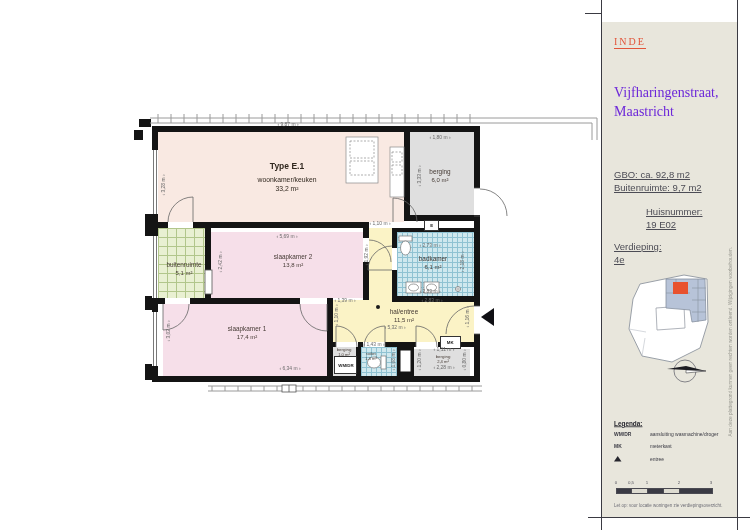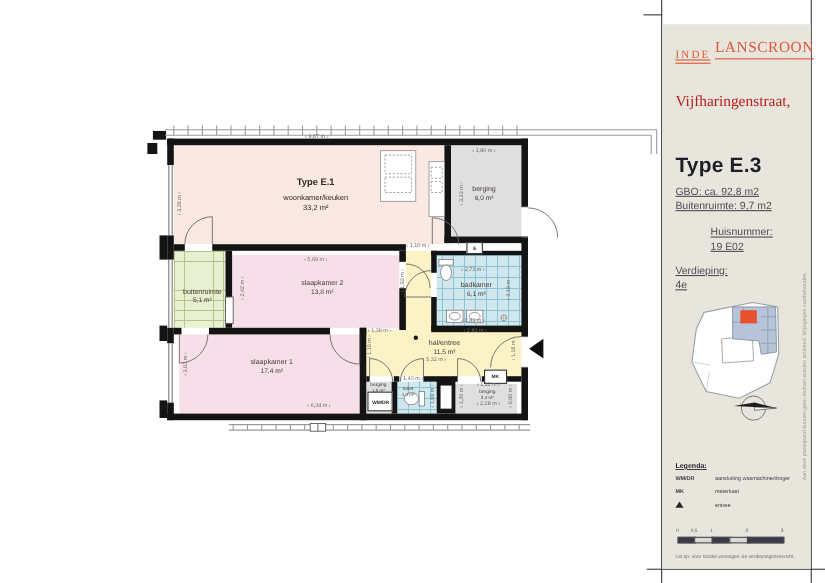--- a/index.html
+++ b/index.html
@@ -34,23 +34,23 @@
   .tbox{position:absolute;background:#fff;border:.8px solid #333;z-index:6;
         display:flex;align-items:center;justify-content:center;color:#222;}
   .tbox span{font-size:8px;transform:scale(.55);white-space:nowrap;font-weight:bold;}
   
   .entree-arrow{position:absolute;width:0;height:0;z-index:7;
       border-top:9px solid transparent;border-bottom:9px solid transparent;border-right:13px solid #101014;}
   
   #sidebar{position:absolute;left:602px;top:22px;width:135px;height:495px;background:#e8e6dc;}
   #sidebar .blk{position:absolute;left:12px;right:8px;}
   .logo{display:flex;align-items:flex-end;gap:4px;color:#e2553a;font-family:"Liberation Serif",serif;}
-  .logo .l1{font-size:10px;letter-spacing:2px;border-bottom:1px solid #e2553a;padding-bottom:1px;text-decoration:underline;}
+  .logo .l1{font-size:10px;letter-spacing:2px;border-bottom:1px solid #e2553a;padding-bottom:1px;}
   .logo .l2{font-size:14px;letter-spacing:.5px;border-bottom:1px solid #e2553a;margin-bottom:4px;padding-bottom:1px;}
-  .addr{font-family:"Liberation Serif",serif;font-size:14px;line-height:1.35;color:#b91c1c;}
+  .addr{font-family:"Liberation Serif",serif;font-size:14px;line-height:1.35;color:#6d28d9;}
   .typeh{font-size:19px;font-weight:bold;color:#1e1e26;letter-spacing:.2px;}
   .spec{font-size:9.5px;line-height:1.35;color:#4c4c55;text-decoration:underline;}
   .legend-title{font-size:8px;font-weight:bold;text-decoration:underline;color:#26262e;
                 transform:scale(.8);transform-origin:left top;}
   .lrow{display:flex;font-size:8px;color:#3b3b44;transform:scale(.62);transform-origin:left top;
         width:190px;margin-top:3px;align-items:center;}
   .lrow .k{width:58px;font-weight:bold;flex:none;}
   .lrow .d{flex:1;}
   .tri{width:0;height:0;border-left:6px solid transparent;border-right:6px solid transparent;
        border-bottom:9px solid #26262e;display:inline-block;}
@@ -303,26 +303,25 @@
     <span class="dim v" style="left:393px;top:360px;">1,08 m</span>
     <span class="dim" style="left:444px;top:349px;">1,11 m</span>
     <span class="dim" style="left:444px;top:367px;">2,28 m</span>
     <span class="dim v" style="left:419px;top:360px;">1,20 m</span>
     <span class="dim v" style="left:464px;top:360px;">0,80 m</span>
   </div>
 
   <div id="sidebar">
     <div class="blk logo" style="top:14px;">
       <span class="l1">INDE</span>
-      <span class="l2">LANSCROON</span>
     </div>
     <div class="blk addr" style="top:62px;">
       <div>Vijfharingenstraat,</div>
-    </div>
-    <div class="blk typeh" style="top:118px;">Type E.3</div>
+      <div>Maastricht</div>
+    </div>
     <div class="blk spec" style="top:147px;">
       <div>GBO: ca. 92,8 m2</div>
       <div>Buitenruimte: 9,7 m2</div>
     </div>
     <div class="blk spec" style="top:184px;margin-left:32px;">
       <div>Huisnummer:</div>
       <div>19 E02</div>
     </div>
     <div class="blk spec" style="top:219px;">
       <div>Verdieping:</div>

